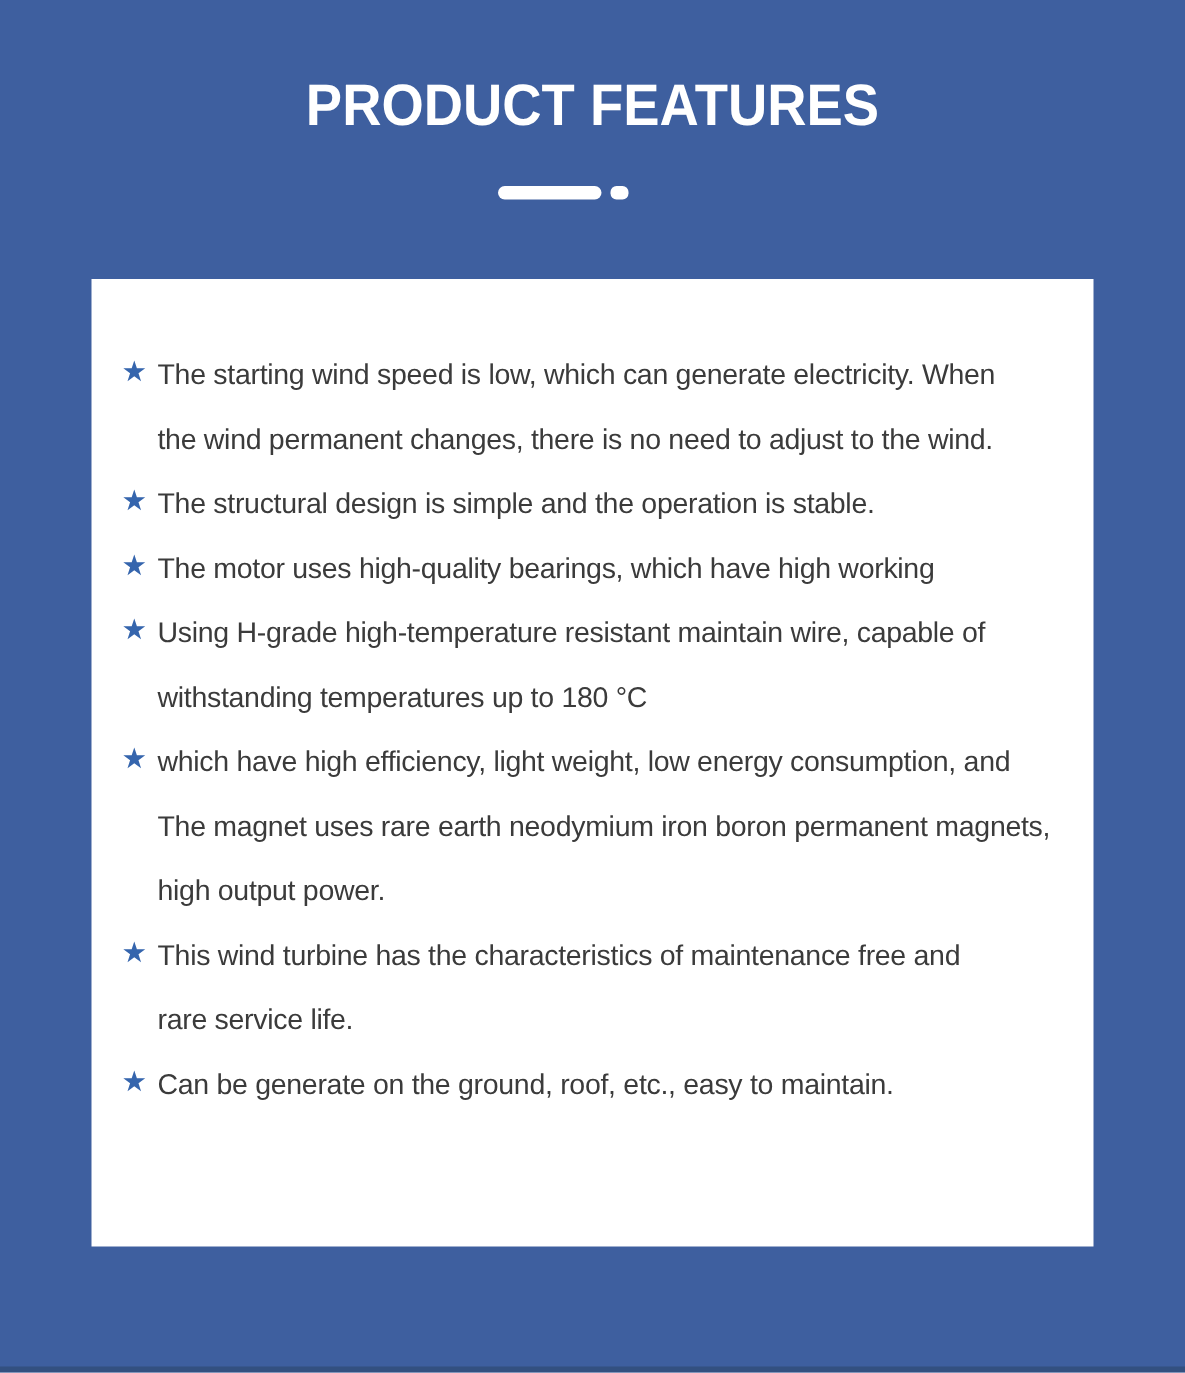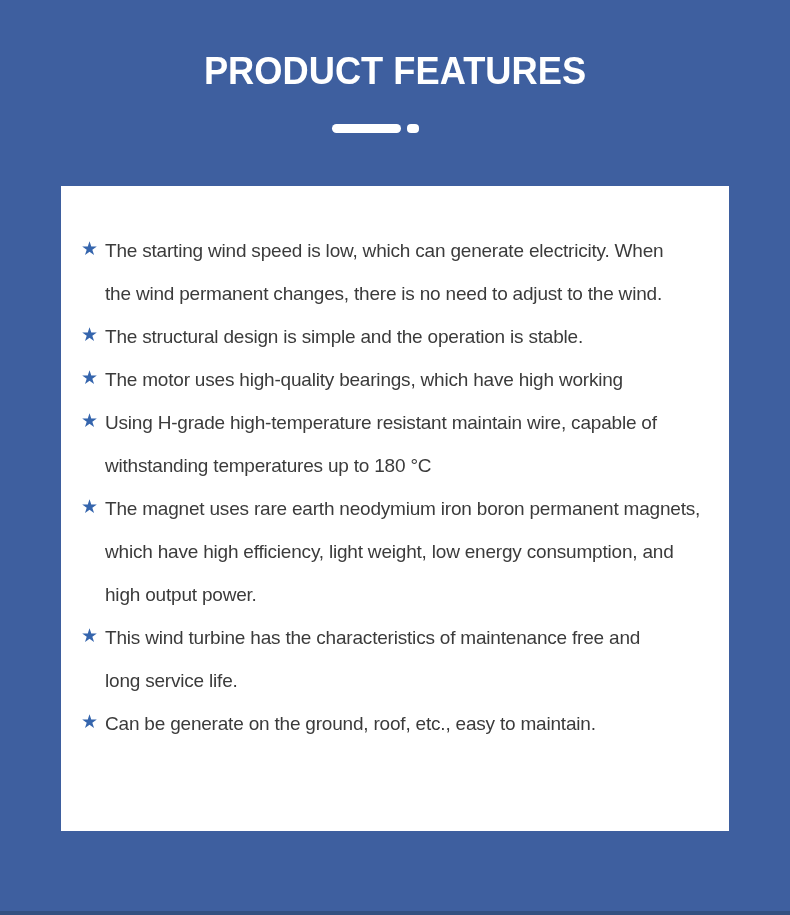--- a/index.html
+++ b/index.html
@@ -137,28 +137,28 @@
         <span class="star">★</span>
         <span class="feature-line">The motor uses high-quality bearings, which have high working</span>
       </li>
       <li class="feature-item">
         <span class="star">★</span>
         <span class="feature-line">Using H-grade high-temperature resistant maintain wire, capable of</span>
         <span class="feature-line">withstanding temperatures up to 180 °C</span>
       </li>
       <li class="feature-item">
         <span class="star">★</span>
+        <span class="feature-line">which have high efficiency, light weight, low energy consumption, and</span>
         <span class="feature-line">The magnet uses rare earth neodymium iron boron permanent magnets,</span>
-        <span class="feature-line">which have high efficiency, light weight, low energy consumption, and</span>
         <span class="feature-line">high output power.</span>
       </li>
       <li class="feature-item">
         <span class="star">★</span>
         <span class="feature-line">This wind turbine has the characteristics of maintenance free and</span>
-        <span class="feature-line">long service life.</span>
+        <span class="feature-line">rare service life.</span>
       </li>
       <li class="feature-item">
         <span class="star">★</span>
         <span class="feature-line">Can be generate on the ground, roof, etc., easy to maintain.</span>
       </li>
     </ul>
 </section>
 
 <div class="footer-strip"></div>
 

